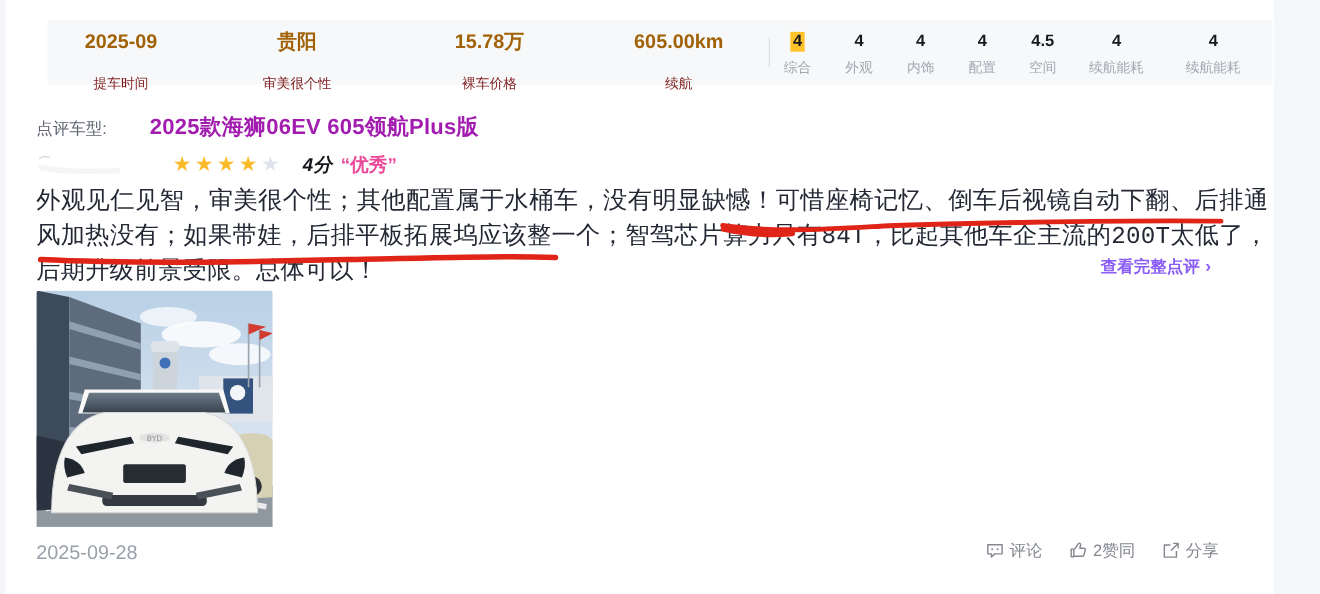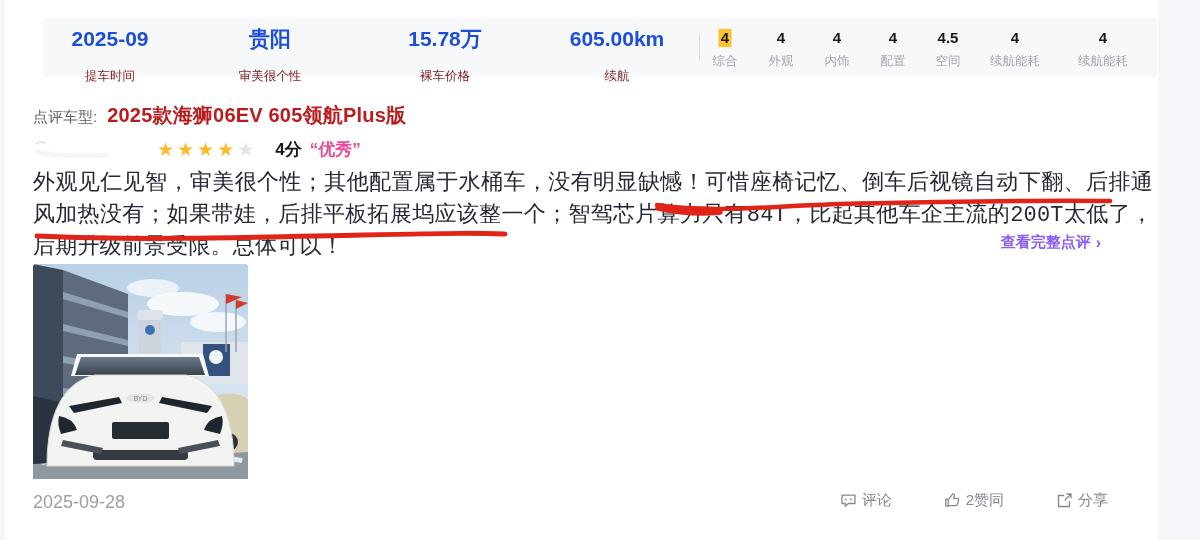--- a/index.html
+++ b/index.html
@@ -6,55 +6,55 @@
   body{
     width:1200px;height:540px;position:relative;overflow:hidden;
     background:#f4f6f9;
     font-family:"Liberation Sans","DejaVu Sans",sans-serif;
     -webkit-font-smoothing:antialiased;
   }
   .card{position:absolute;left:5px;top:0;width:1153px;height:540px;background:#ffffff;}
   
   .topbar{position:absolute;left:38px;top:18px;width:1114px;height:59px;background:#f7f8fa;}
   .stat{position:absolute;top:11px;text-align:center;transform:translateX(-50%);}
-  .stat .v{font-size:21px;font-weight:bold;color:#1d4ed8;line-height:19px;}
+  .stat .v{font-size:18px;font-weight:bold;color:#a16207;line-height:19px;}
   .stat .l{font-size:12.5px;color:#7f1d1d;margin-top:21px;line-height:14px;}
   .vdivider{position:absolute;left:656px;top:16px;width:1px;height:27px;background:#d9dce2;}
   .rate{position:absolute;top:11px;text-align:center;transform:translateX(-50%);}
   .rate .s{font-size:15px;font-weight:bold;color:#17191f;line-height:18px;display:inline-block;padding:0 2px;}
   .rate .s.hl{background:#ffc229;}
   .rate .l{font-size:12.5px;color:#a3a7b0;margin-top:7px;line-height:14px;}
   
-  .model-row{position:absolute;left:28px;top:102px;display:flex;align-items:baseline;}
+  .model-row{position:absolute;left:28px;top:102px;display:flex;align-items:baseline;gap:29px;}
   .model-label{font-size:15px;color:#5f6470;}
-  .model-name{font-size:20px;font-weight:bold;color:#b91c1c;margin-left:10px;letter-spacing:.2px;}
+  .model-name{font-size:20px;font-weight:bold;color:#a21caf;margin-left:10px;letter-spacing:.2px;}
   
   .star-row{position:absolute;left:28px;top:138px;height:22px;display:flex;align-items:center;}
   .redacted{width:84px;height:18px;position:relative;opacity:.55;}
   .stars{display:flex;margin-left:40px;}
   .star{font-size:19px;line-height:19px;margin-right:3px;}
   .star.filled{color:#fbbb28;}
   .star.empty{color:#dfe3ea;}
-  .score-text{font-size:17px;font-weight:bold;color:#15171c;margin-left:18px;}
+  .score-text{font-size:17px;font-weight:bold;color:#15171c;margin-left:18px;font-style:italic;}
   .grade-text{font-size:17px;font-weight:bold;color:#ec4899;margin-left:8px;}
   
   .review-text{
     position:absolute;left:28px;top:168px;width:1120px;
     font-size:22px;line-height:32px;color:#232834;letter-spacing:.2px;
     text-align:justify;
     font-family:Liberation Mono, monospace;
   }
   .annot{position:absolute;left:28px;top:168px;width:1120px;height:84px;pointer-events:none;}
   .view-full{position:absolute;right:57px;top:233px;font-size:15px;font-weight:bold;color:#8b5cf6;cursor:pointer;display:flex;align-items:center;}
   .view-full .chev{margin-left:5px;font-size:16px;font-weight:bold;}
   
   .photo{position:absolute;left:28px;top:264px;width:215px;height:258px;border-radius:3px;overflow:hidden;cursor:pointer;}
   
   .date{position:absolute;left:28px;top:492px;font-size:18px;color:#9aa0aa;}
-  .actions{position:absolute;right:50px;top:491px;display:flex;align-items:center;gap:28px;}
+  .actions{position:absolute;right:50px;top:491px;display:flex;align-items:center;}
   .action{display:flex;align-items:center;margin-left:24px;cursor:pointer;color:#83878f;font-size:15px;}
   .action svg{margin-right:5px;}
 </style>
 </head>
 <body>
 
 <div class="card">
 
   <div class="topbar">
     <div class="stat" style="left:67px">

